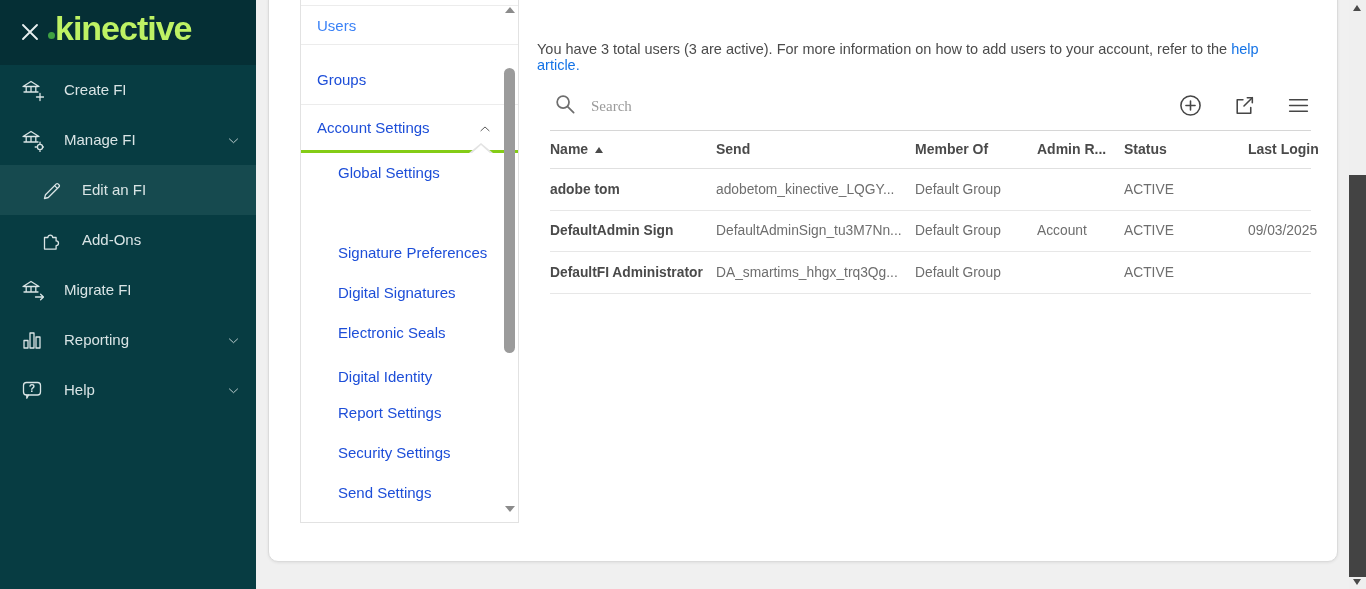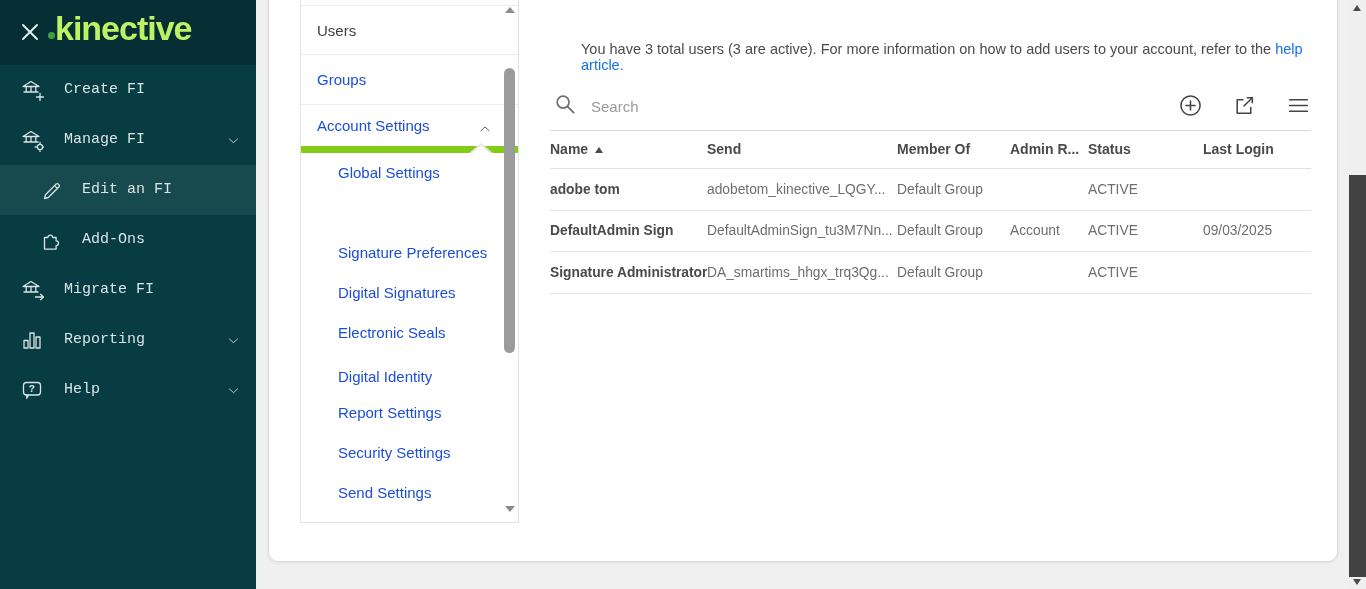--- a/index.html
+++ b/index.html
@@ -5,73 +5,73 @@
   html,body{margin:0;padding:0;overflow:hidden;}
   body{width:1366px;height:589px;position:relative;background:#F0F0F0;
        font-family:"Liberation Sans",sans-serif;-webkit-font-smoothing:antialiased;}
 
   
   .sidebar{position:absolute;left:0;top:0;width:256px;height:589px;background:#073C42;z-index:5;}
   .sidebar-header{position:relative;height:65px;background:#052F35;}
   .close-btn{position:absolute;left:16px;top:18px;width:28px;height:28px;color:#E8EFEF;cursor:pointer;}
   .logo{position:absolute;left:55px;top:9px;font-size:34px;font-weight:600;color:#bef264;letter-spacing:-1px;}
   .logo-dot{position:absolute;left:48px;top:32px;width:7px;height:7px;border-radius:50%;background:#3FA142;}
-  .side-item{position:relative;height:50px;color:#D9E4E5;font-size:15px;cursor:pointer;font-family:Liberation Mono, monospace;}
+  .side-item{position:relative;height:50px;color:#D9E4E5;font-size:15px;cursor:pointer;}
   .side-item.active{background:#164A4F;}
   .side-item .ic{position:absolute;left:20px;top:13px;width:24px;height:24px;}
   .side-item.child .ic{left:40px;}
   .side-item .lbl{position:absolute;left:64px;top:0;line-height:50px;}
   .side-item.child .lbl{left:82px;}
   .side-item .chev{position:absolute;right:15px;top:18px;width:15px;height:15px;opacity:.85;}
   .ic svg,.chev svg{display:block;width:100%;height:100%;stroke:#D9E4E5;fill:none;stroke-width:1.3;
       stroke-linecap:round;stroke-linejoin:round;}
   .chev svg{stroke-width:1.6;}
 
   
   .card{position:absolute;left:268px;top:-10px;width:1070px;height:572px;background:#FFFFFF;
         border:1px solid #DBDBDB;border-radius:10px;box-shadow:0 1px 3px rgba(0,0,0,.07);box-sizing:border-box;z-index:1;}
 
   
   .subnav{position:absolute;left:300px;top:-6px;width:219px;height:529px;background:#FFFFFF;
           border:1px solid #E2E2E2;box-sizing:border-box;z-index:3;}
   .subnav .item{position:absolute;left:0;width:100%;box-sizing:border-box;font-size:15px;color:#1d4ed8;cursor:pointer;}
   .subnav .t1{padding-left:16px;display:flex;align-items:center;}
-  .subnav .item.users{top:10px;height:50px;border-top:1px solid #ECECEC;border-bottom:1px solid #ECECEC;color:#404040;}
+  .subnav .item.users{top:10px;height:40px;border-top:1px solid #ECECEC;border-bottom:1px solid #ECECEC;color:#3b82f6;}
   .subnav .item.groups{top:60px;height:50px;border-bottom:1px solid #ECECEC;}
-  .subnav .item.acct{top:110px;height:48px;border-bottom:7px solid #84cc16;}
+  .subnav .item.acct{top:110px;height:48px;border-bottom:3px solid #84cc16;}
   .subnav .acct-chev{position:absolute;right:26px;top:17px;width:14px;height:14px;}
   .subnav .acct-chev svg{display:block;width:100%;height:100%;stroke:#5A5A5A;fill:none;stroke-width:1.7;stroke-linecap:round;stroke-linejoin:round;}
   .notch{position:absolute;left:168px;top:148px;width:0;height:0;z-index:4;
          border-left:12px solid transparent;border-right:12px solid transparent;border-bottom:10px solid #E3E3E3;}
   .notch:after{content:"";position:absolute;left:-10px;top:2px;width:0;height:0;
          border-left:10px solid transparent;border-right:10px solid transparent;border-bottom:9px solid #FFFFFF;}
   .subnav .sub{padding-left:37px;height:40px;line-height:40px;}
   .sub.s0{top:158px}.sub.s1{top:198px}.sub.s2{top:238px}.sub.s3{top:278px}.sub.s4{top:318px}
   .sub.s5{top:362px}.sub.s6{top:398px}.sub.s7{top:438px}.sub.s8{top:478px}
   .subnav-scroll{position:absolute;right:2px;top:0;width:13px;height:100%;}
   .subnav-scroll .thumb{position:absolute;left:1px;top:73px;width:11px;height:285px;border-radius:6px;background:#9B9B9B;cursor:pointer;}
   .tri-up-sm,.tri-dn-sm{position:absolute;left:2px;width:0;height:0;border-left:5px solid transparent;border-right:5px solid transparent;cursor:pointer;}
   .tri-up-sm{top:12px;border-bottom:6px solid #8B8B8B;}
   .tri-dn-sm{bottom:10px;border-top:6px solid #8B8B8B;}
 
   
-  .summary{position:absolute;left:537px;top:41px;width:760px;font-size:14.5px;color:#4B4B4B;z-index:2;margin-left:44px;}
+  .summary{position:absolute;left:537px;top:41px;width:760px;font-size:14.5px;color:#4B4B4B;z-index:2;}
   .summary a{color:#1473E6;text-decoration:none;cursor:pointer;}
   .toolbar{position:absolute;left:550px;top:82px;width:761px;height:48px;border-bottom:1px solid #D6D6D6;z-index:2;}
   .search-ic{position:absolute;left:4px;top:11px;width:23px;height:23px;}
   .search-ic svg{display:block;width:100%;height:100%;stroke:#6E6E6E;fill:none;stroke-width:1.8;stroke-linecap:round;}
   .toolbar input{position:absolute;left:39px;top:10px;width:320px;height:26px;border:none;outline:none;
-                 font-family:Liberation Sans, sans-serif;font-size:15px;color:#0f766e;background:transparent;}
+                 font-family:Liberation Serif, serif;font-size:15px;color:#0f766e;background:transparent;}
   .toolbar input::placeholder{color:#9A9A9A;}
   .tool-btns{position:absolute;right:0;top:11px;display:flex;gap:29px;}
   .tool-btn{width:25px;height:25px;cursor:pointer;}
   .tool-btn svg{display:block;width:100%;height:100%;stroke:#464646;fill:none;stroke-width:1.5;stroke-linecap:round;stroke-linejoin:round;}
 
   .utable{position:absolute;left:550px;top:130px;width:761px;z-index:2;}
-  .thead,.trow{display:grid;grid-template-columns:157px 190px 113px 78px 115px 108px;align-items:center;}
+  .thead,.trow{display:grid;grid-template-columns:157px 190px 113px 78px 115px 108px;align-items:center;gap:9px;}
   .thead{height:38px;border-bottom:1px solid #E0E0E0;font-size:14px;font-weight:bold;color:#4A4A4A;}
   .thead>div{cursor:pointer;white-space:nowrap;overflow:hidden;}
   .trow{height:40.5px;border-bottom:1px solid #E7E7E7;font-size:13.8px;color:#6E6E6E;cursor:pointer;}
   .trow>div{white-space:nowrap;overflow:hidden;padding-right:4px;}
   .trow .cname{font-weight:bold;color:#4A4A4A;}
   .sort-asc{display:inline-block;width:0;height:0;margin-left:7px;margin-bottom:1px;
             border-left:4.5px solid transparent;border-right:4.5px solid transparent;border-bottom:6px solid #4A4A4A;}
 
   
   .vscroll{position:absolute;right:0;top:0;width:17px;height:589px;background:#EFEFEF;z-index:6;}
@@ -269,21 +269,21 @@
   </div>
   <div class="trow">
     <div class="cname">DefaultAdmin Sign</div>
     <div>DefaultAdminSign_tu3M7Nn...</div>
     <div>Default Group</div>
     <div>Account</div>
     <div>ACTIVE</div>
     <div>09/03/2025</div>
   </div>
   <div class="trow">
-    <div class="cname">Signature Administrator</div>
+    <div class="cname">DefaultFI Administrator</div>
     <div>DA_smartims_hhgx_trq3Qg...</div>
     <div>Default Group</div>
     <div></div>
     <div>ACTIVE</div>
     <div></div>
   </div>
 </div>
 
 <div class="vscroll">
   <div class="tri-up"></div>

